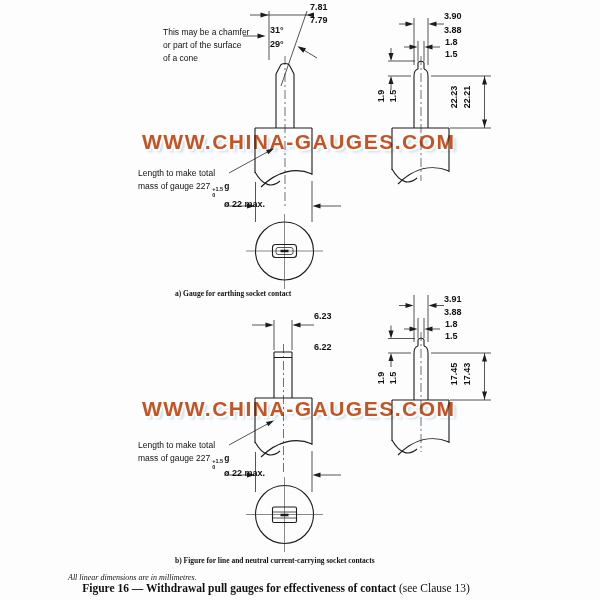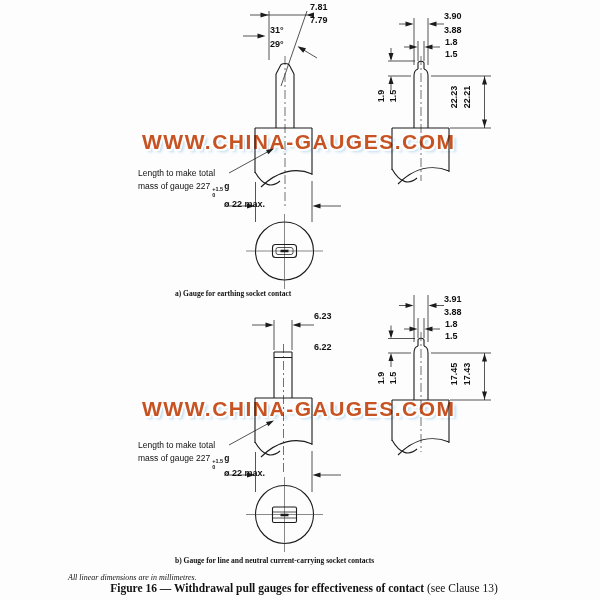--- a/index.html
+++ b/index.html
@@ -17,21 +17,21 @@
   .cl   { stroke:#333; stroke-width:.7; fill:none; stroke-dasharray:9 3 2 3; }
   .ah   { fill:#1c1c1c; stroke:none; }
   .lbl { position:absolute; z-index:3; font:bold 9px "Liberation Sans",sans-serif; white-space:nowrap; }
   .vlbl { position:absolute; z-index:3; font:bold 9px "Liberation Sans",sans-serif; white-space:nowrap;
           transform:translate(-50%,-50%) rotate(-90deg); }
   .note { position:absolute; z-index:3; font:8.5px "Liberation Sans",sans-serif; line-height:13px; white-space:nowrap; }
   .dia { position:absolute; z-index:3; width:120px; text-align:left; font:bold 9px "Liberation Sans",sans-serif; }
   .capt { position:absolute; z-index:3; font:bold 7.5px "Liberation Serif",serif; white-space:nowrap;padding-left:35px; }
   .units { position:absolute; z-index:3; font:8px "Liberation Serif",serif; white-space:nowrap; }
   .figcap { position:absolute; z-index:3; left:0; top:582px; width:552px; text-align:center;
-            font:bold 11.5px "Liberation Serif",serif; white-space:nowrap;padding-left:28px; }
+            font:bold 11.5px "Liberation Serif",serif; white-space:nowrap; }
   .figcap .suffix { font-weight:normal; }
   .tolstack { display:inline-flex; flex-direction:column; font-weight:bold; font-size:5.5px;
               line-height:5.5px; vertical-align:-2px; margin:0 1px 0 2px; }
   .tunit { font-weight:bold; }
 </style>
 </head>
 <body>
 
 <div class="page">
 
@@ -151,20 +151,25 @@
       <path class="ln" d="M392,400 L449,400 M392,400 L392,441 M449,400 L449,443"></path>
       <path class="ln" d="M392,440 C400,454 409,456 417,449 M398,455 C414,439 432,435 449,442"></path>
     </g>
   </svg>
 
   <div class="lbl" style="left:310px; top:2px;text-align:center;">7.81</div>
   <div class="lbl" style="left:310px; top:15px;">7.79</div>
   <div class="lbl" style="left:270px; top:25px;">31°</div>
   <div class="lbl" style="left:270px; top:39px;">29°</div>
 
+  <div class="note" style="left:163px; top:26px;">
+    <div>This may be a chamfer</div>
+    <div>or part of the surface</div>
+    <div>of a cone</div>
+  </div>
 
   <div class="note" style="left:138px; top:167px;">
     <div>Length to make total</div>
     <div><span>mass of gauge 227</span><span class="tolstack">
           <span>+1.5</span>
           <span>0</span>
         </span><span class="tunit">g</span></div>
   </div>
 
   <div class="dia" style="left:224px; top:199px;">ø 22 max.</div>
@@ -184,21 +189,21 @@
 
   <div class="note" style="left:138px; top:439px;">
     <div>Length to make total</div>
     <div><span>mass of gauge 227</span><span class="tolstack">
           <span>+1.5</span>
           <span>0</span>
         </span><span class="tunit">g</span></div>
   </div>
 
   <div class="dia" style="left:224px; top:468px;">ø 22 max.</div>
-  <div class="capt" style="left:140px; top:556px;">b) Gauge for line and neutral current-carrying socket contacts</div>
+  <div class="capt" style="left:140px; top:556px;">b) Figure for line and neutral current-carrying socket contacts</div>
 
   <div class="lbl" style="left:444px; top:294px;">3.91</div>
   <div class="lbl" style="left:444px; top:307px;">3.88</div>
   <div class="lbl" style="left:445px; top:319px;">1.8</div>
   <div class="lbl" style="left:445px; top:331px;">1.5</div>
   <div class="vlbl" style="left:381px; top:378px;">1.9</div>
   <div class="vlbl" style="left:393px; top:378px;">1.5</div>
   <div class="vlbl" style="left:454px; top:374px;">17.45</div>
   <div class="vlbl" style="left:467px; top:374px;">17.43</div>
 

